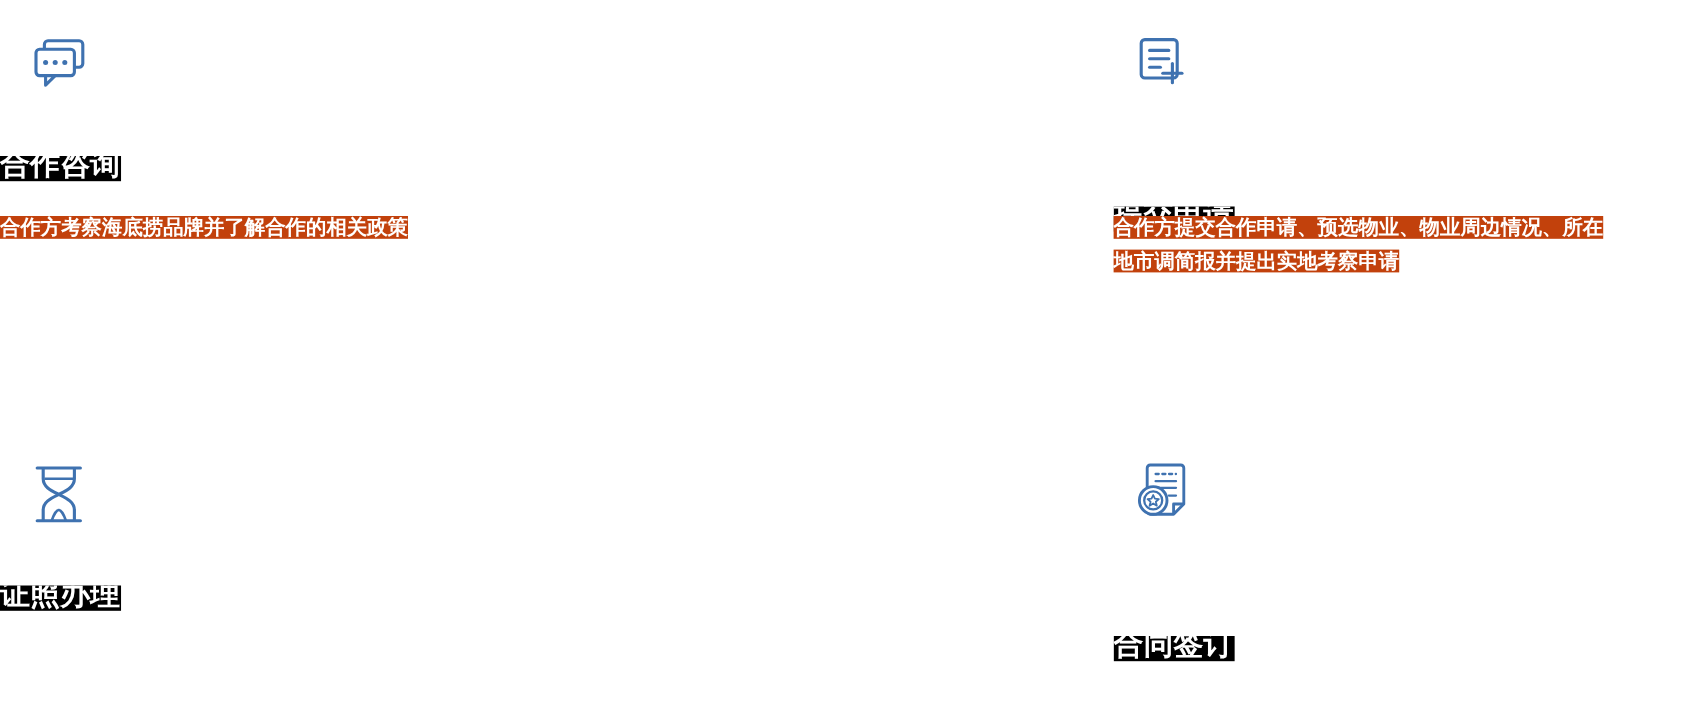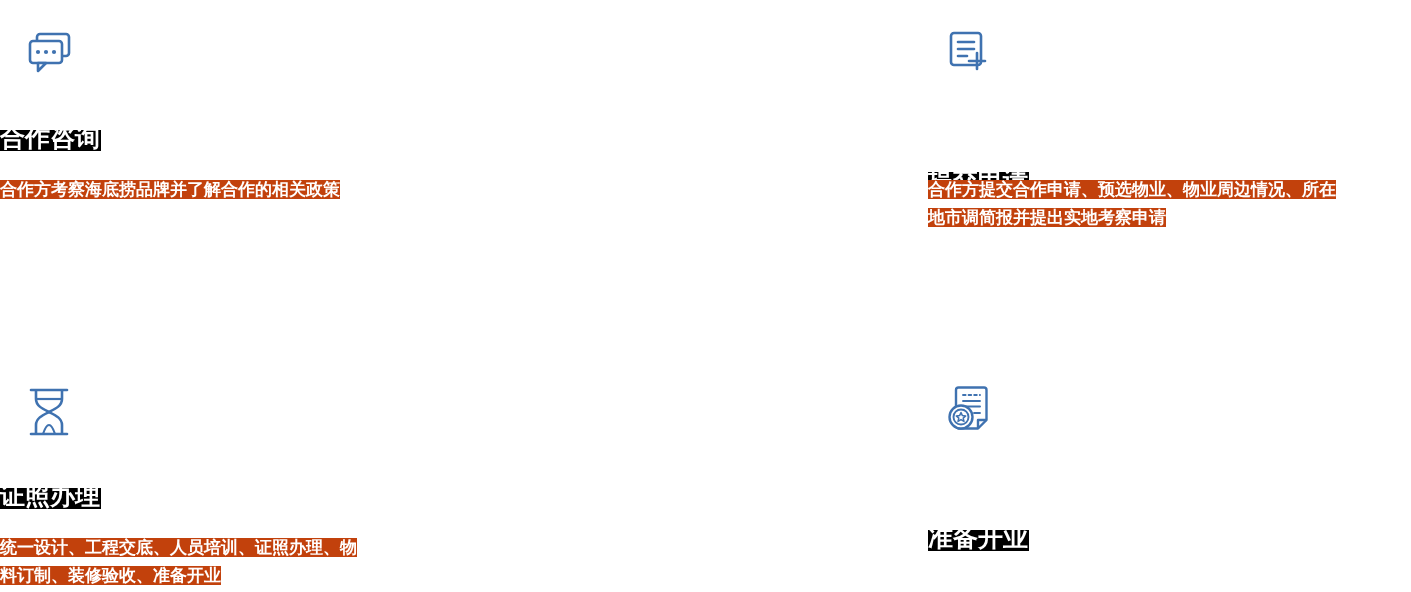--- a/index.html
+++ b/index.html
@@ -155,23 +155,20 @@
         <line x1="7" y1="50" x2="43" y2="50" stroke="#3f72b0" stroke-width="2.6" stroke-linecap="round"></line>
         <path d="M12 6 V15 C12 22 19 25 25 28 C31 25 38 22 38 15 V6" stroke="#3f72b0" stroke-width="2.6" stroke-linejoin="round"></path>
         <path d="M12 50 V41 C12 34 19 31 25 28 C31 31 38 34 38 41 V50" stroke="#3f72b0" stroke-width="2.6" stroke-linejoin="round"></path>
         <line x1="13" y1="15" x2="37" y2="15" stroke="#3f72b0" stroke-width="2.2"></line>
         <path d="M19 50 C21 44 23.5 41 25 41 C26.5 41 29 44 31 50" stroke="#3f72b0" stroke-width="2.2" stroke-linejoin="round"></path>
       </svg>
     </div>
     <div class="step-title-wrap">
       <span class="step-title">证照办理</span>
     </div>
-    <div class="step-desc-wrap">
-      <span class="step-desc">统一设计、工程交底、人员培训、证照办理、物料订制、装修验收、准备开业</span>
-    </div>
   </div>
 
   <div class="step-card col-2 row-2">
     <div class="step-icon">
       <svg width="56" height="56" viewBox="0 0 56 56" fill="none">
         <path d="M12 6 a2.5 2.5 0 0 1 2.5 -2.5 H40 a2.5 2.5 0 0 1 2.5 2.5 V36 L34 44.5 H14.5 A2.5 2.5 0 0 1 12 42 Z" fill="#ffffff" stroke="#3f72b0" stroke-width="2.4" stroke-linejoin="round"></path>
         <path d="M42.5 36 L34 36 L34 44.5" stroke="#3f72b0" stroke-width="2.4" stroke-linejoin="round"></path>
         <g stroke="#3f72b0" stroke-width="1.9" stroke-linecap="round" stroke-dasharray="2.6 3">
           <line x1="19" y1="11" x2="36" y2="11"></line>
         </g>
@@ -179,21 +176,21 @@
           <line x1="19" y1="17" x2="36" y2="17"></line>
           <line x1="19" y1="22.5" x2="36" y2="22.5"></line>
           <line x1="30" y1="29" x2="36" y2="29"></line>
         </g>
         <circle cx="17" cy="33" r="11.5" fill="#ffffff" stroke="#3f72b0" stroke-width="2.4"></circle>
         <circle cx="17" cy="33" r="7.5" stroke="#3f72b0" stroke-width="1.9"></circle>
         <path d="M17 28.5 L18.4 31.6 L21.7 31.9 L19.2 34.1 L20 37.4 L17 35.6 L14 37.4 L14.8 34.1 L12.3 31.9 L15.6 31.6 Z" stroke="#3f72b0" stroke-width="1.5" stroke-linejoin="round" fill="none"></path>
       </svg>
     </div>
     <div class="step-title-wrap">
-      <span class="step-title">准备开业</span>
+      <span class="step-title">合同签订</span>
     </div>
   </div>
 
   <div class="step-card col-3 row-2">
     
     
     
   </div>
 
 </div>

